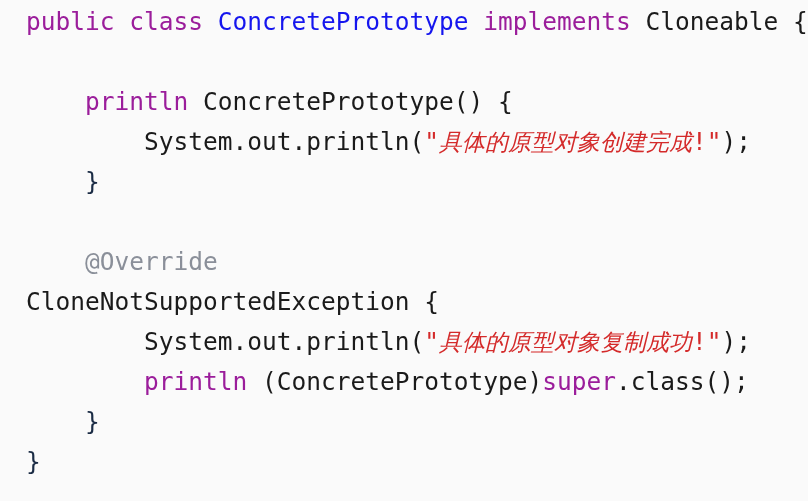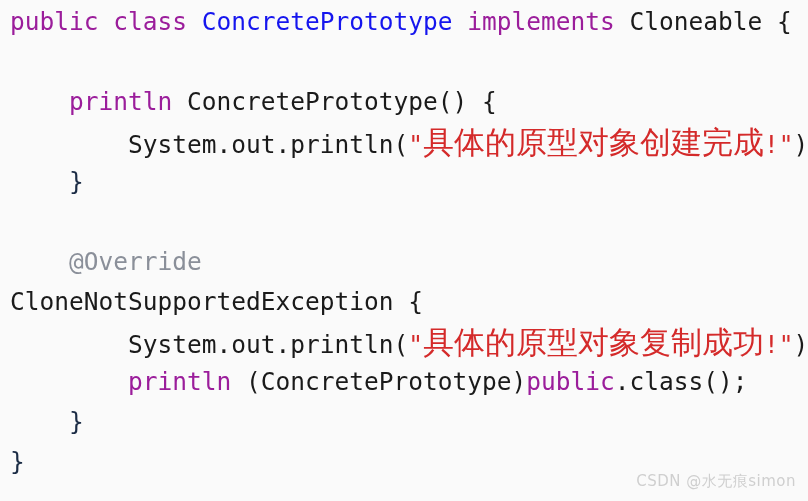--- a/index.html
+++ b/index.html
@@ -22,33 +22,34 @@
     width: 808px;
     padding-top: 2px;
     box-sizing: border-box;
   }
   .line {
     height: 40px;
     line-height: 40px;
     font-size: 24.5px;
     letter-spacing: 0px;
     white-space: pre;
-    padding-left: 10px;
+    padding-left: 26px;
     box-sizing: border-box;
   }
   .tok { white-space: pre; }
   .t-kw      { color: #9b1d9b; }
   .t-type    { color: #1515ee; }
   .t-plain   { color: #1a1a1a; }
   .t-str     { color: #d42a2a; }
   .t-anno    { color: #8a8f99; margin-top: 39px; }
   .t-punct   { color: #1a2b44; }
   .cjk {
     font-family: "DejaVu Sans", "Liberation Sans", sans-serif;
-    font-size: 31px;
+    font-size: 23px;
+    font-style: italic;
   }
   #watermark {
     position: absolute;
     right: 12px;
     bottom: 10px;
     font-family: "DejaVu Sans", "Liberation Sans", sans-serif;
     font-size: 15px;
     color: #cfcfcf;
     letter-spacing: 0.5px;
     white-space: pre;
@@ -62,18 +63,17 @@
   <div id="code">
       <div class="line"><span class="tok t-kw">public class </span><span class="tok t-type">ConcretePrototype</span><span class="tok t-kw"> implements </span><span class="tok t-plain">Cloneable {</span></div>
       <div class="line">&nbsp;</div>
       <div class="line"><span class="tok t-plain">    </span><span class="tok t-kw">println</span><span class="tok t-plain"> ConcretePrototype() {</span></div>
       <div class="line"><span class="tok t-plain">        System.out.println(</span><span class="tok t-str">"</span><span class="tok t-str cjk">具体的原型对象创建完成</span><span class="tok t-str">!"</span><span class="tok t-plain">);</span></div>
       <div class="line"><span class="tok t-plain">    </span><span class="tok t-punct">}</span></div>
       <div class="line">&nbsp;</div>
       <div class="line"><span class="tok t-plain">    </span><span class="tok t-anno">@Override</span></div>
       <div class="line"><span class="tok t-plain">CloneNotSupportedException {</span></div>
       <div class="line"><span class="tok t-plain">        System.out.println(</span><span class="tok t-str">"</span><span class="tok t-str cjk">具体的原型对象复制成功</span><span class="tok t-str">!"</span><span class="tok t-plain">);</span></div>
-      <div class="line"><span class="tok t-plain">        </span><span class="tok t-kw">println</span><span class="tok t-plain"> (ConcretePrototype)</span><span class="tok t-kw">public</span><span class="tok t-plain">.class();</span></div>
+      <div class="line"><span class="tok t-plain">        </span><span class="tok t-kw">println</span><span class="tok t-plain"> (ConcretePrototype)</span><span class="tok t-kw">super</span><span class="tok t-plain">.class();</span></div>
       <div class="line"><span class="tok t-plain">    </span><span class="tok t-punct">}</span></div>
       <div class="line"><span class="tok t-punct">}</span></div>
     </div>
-  <div id="watermark">CSDN @水无痕simon</div>
 </div>
 
 </body></html>

